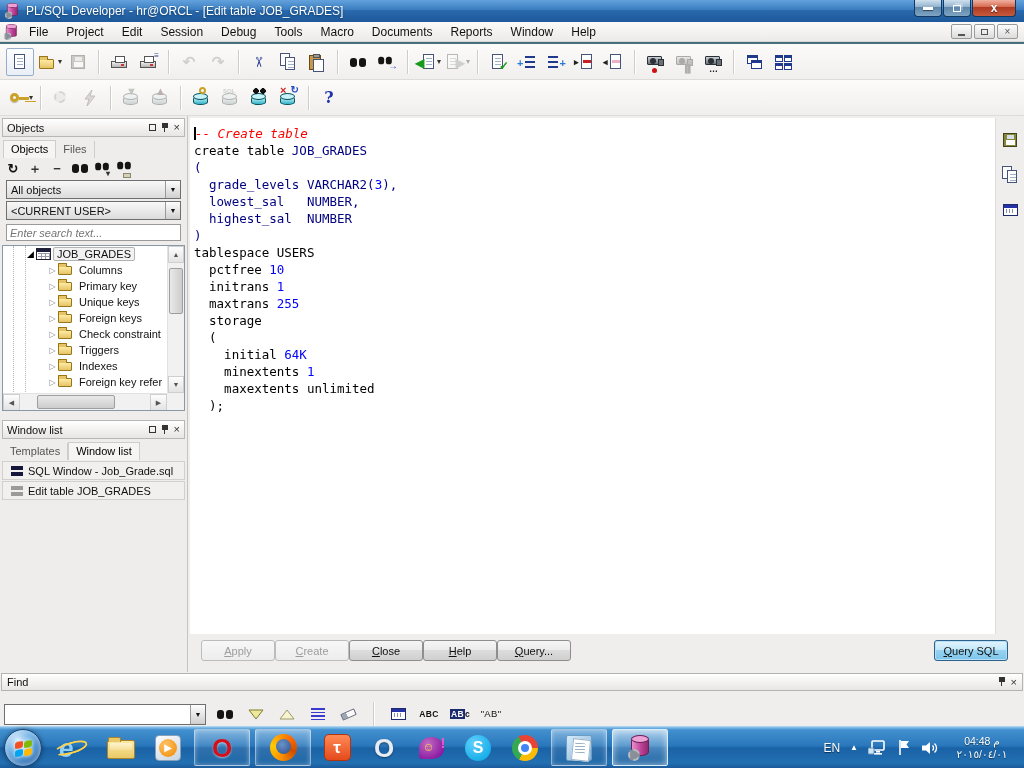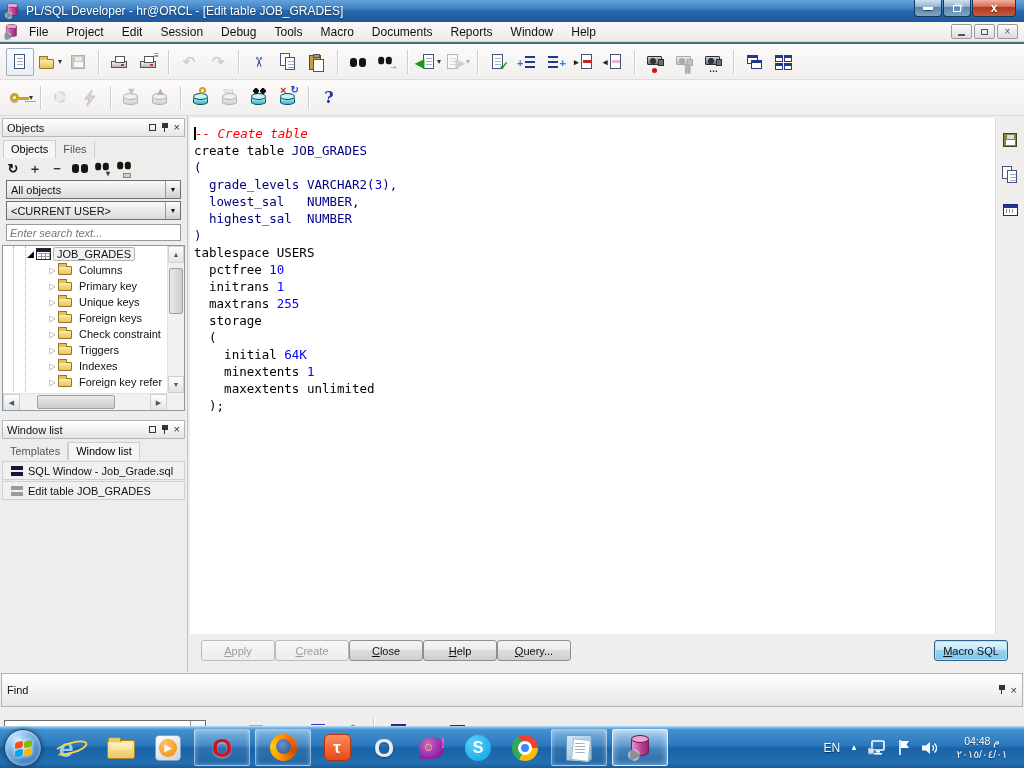--- a/index.html
+++ b/index.html
@@ -129,21 +129,21 @@
   #btn-row{position:absolute;left:12px;top:524px;display:flex;gap:0}
   .dlg-btn{width:74px;height:21px;border:1px solid #8e8e8e;border-radius:3px;font-size:11px;color:#111;
     background:linear-gradient(#f5f5f5,#ececec 45%,#dedede 46%,#cfcfcf);display:flex;align-items:center;justify-content:center;padding:0}
   .dlg-btn .lbl{display:block;font-family:"Liberation Sans",sans-serif}
   .dlg-btn .lbl::first-letter{text-decoration:underline}
   .dlg-btn.dis{color:#9d9d9d;border-color:#bcbcbc;background:linear-gradient(#f7f7f7,#ededed)}
   .dlg-btn.primary{position:absolute;right:16px;top:524px;border:1px solid #2c628b;
     background:linear-gradient(#e2f4fd,#c3e8f9 45%,#98d4f1 46%,#7ec5ec);box-shadow:inset 0 0 0 1px #b8e0f5}
   
   #findbar{position:absolute;left:0;top:672px;width:1024px;height:54px;background:#efeeec}
-  .find-hdr{margin:1px 1px 8px;height:34px;background:linear-gradient(#ffffff,#e8e6e4);border:1px solid #b5b3b1;
+  .find-hdr{margin:1px 1px 8px;height:18px;background:linear-gradient(#ffffff,#e8e6e4);border:1px solid #b5b3b1;
     display:flex;align-items:center;padding:0 5px}
   .find-row{height:30px;display:flex;align-items:center;padding-left:4px;gap:7px}
   .combo.findc{width:202px;height:21px;margin:0;background:#fff}
   #find-tools{display:flex;align-items:center;gap:7px}
   #find-tools .tb-btn{width:24px;height:24px}
   .abctxt{font-size:8.5px;font-weight:700;letter-spacing:.3px;color:#111}
   .abchl{background:#1c2a6e;color:#fff;padding:0 1px}
   
   #taskbar{position:absolute;left:0;top:726px;width:1024px;height:42px;display:flex;align-items:center;
     background:linear-gradient(#8cc4ec 0%,#4390cf 7%,#2a78bc 45%,#1a62a6 52%,#2270b2 88%,#1a5a9c 100%);
@@ -668,21 +668,21 @@
         <span class="lbl">Close</span>
       </button>
     <button class="dlg-btn">
         <span class="lbl">Help</span>
       </button>
     <button class="dlg-btn">
         <span class="lbl">Query...</span>
       </button>
   </div>
   <button class="dlg-btn primary">
-      <span class="lbl">Macro SQL</span>
+      <span class="lbl">Query SQL</span>
     </button>
 </div>
 
 <div id="findbar">
   <div class="find-hdr">
     <span>Find</span>
     <span class="ph-btns">
       <span class="ping"></span>
       <span class="xg2">×</span>
     </span>

